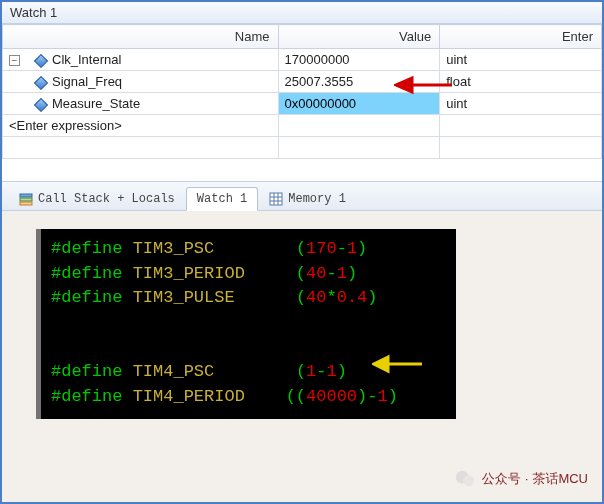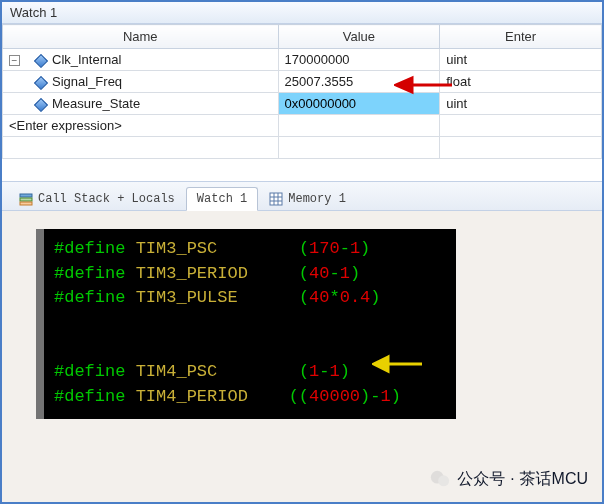--- a/index.html
+++ b/index.html
@@ -29,25 +29,25 @@
   }
   .watch-pane {
     flex: 0 0 auto;
   }
   table.watch {
     width: 100%;
     border-collapse: collapse;
     table-layout: fixed;
   }
   table.watch th {
-    text-align: center;
+    text-align: right;
     font-weight: normal;
     background: linear-gradient(#fff,#f0f3f8);
     border: 1px solid #c8d2e0;
-    padding: 4px 0;
+    padding: 4px 8px;
     color: #333;
   }
   table.watch td {
     border: 1px solid #d8dde4;
     padding: 3px 6px;
     vertical-align: middle;
     height: 22px;
     color: #222;
   }
   col.c-name { width: 46%; }
@@ -126,21 +126,21 @@
     background:#f3f0ec;
     position:relative;
     padding:18px 0 0 34px;
   }
   .code-block {
     background:#000;
     color:#fff;
     font-family:"Consolas","Courier New",monospace;
     font-size:17px;
     padding:8px 18px 10px 10px;
-    border-left:8px solid #737373;
+    border-left:5px solid #737373;
     width:420px;
     line-height:1.45;
     white-space:pre;
     position:relative;
   }
   .kw { color:#00c800; }
   .id { color:#c9b037; }
   .op { color:#00c800; }
   .num { color:#e00000; }
   .paren { color:#00c800; }
@@ -148,22 +148,22 @@
     position:absolute;
     pointer-events:none;
   }
   .watermark {
     position:absolute;
     right:14px;
     bottom:12px;
     display:flex;
     align-items:center;
     gap:6px;
-    color:#0f172a;
-    font-size:16px;
+    color:#7f1d1d;
+    font-size:13px;
   }
   .wechat-icon {
     width:22px; height:22px;
     opacity:0.5;
   }
   .spacer-row td { height:14px; border-top:none; }
   .pane-gap { height:22px; background:#fff; }
 </style>
 </head>
 <body>

